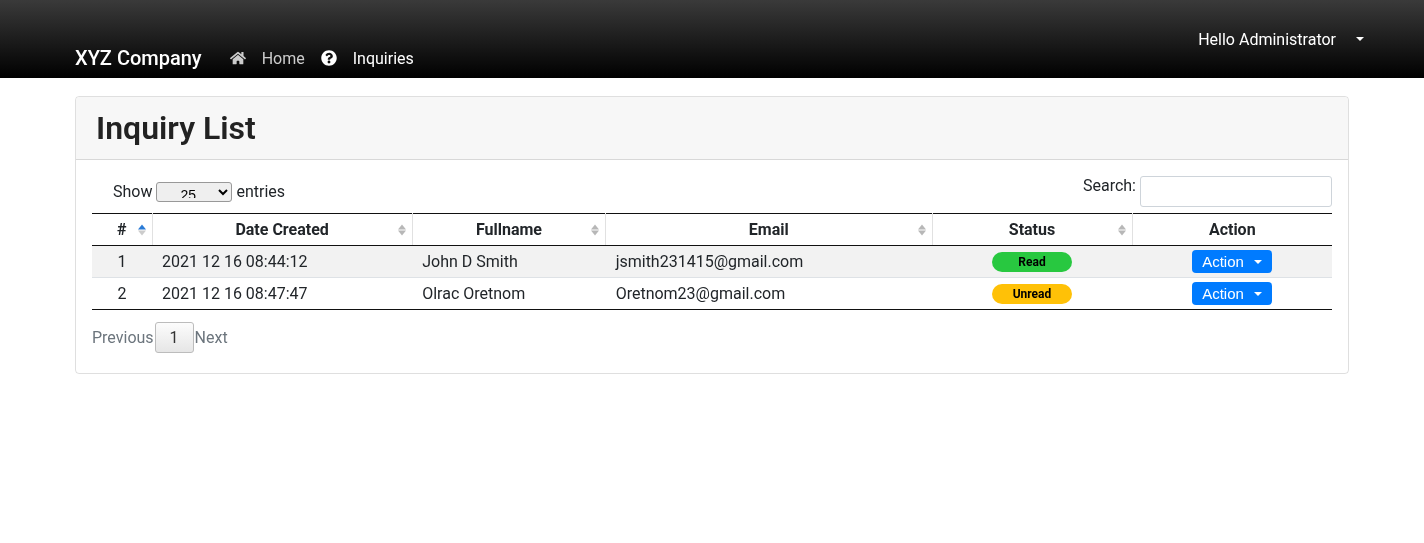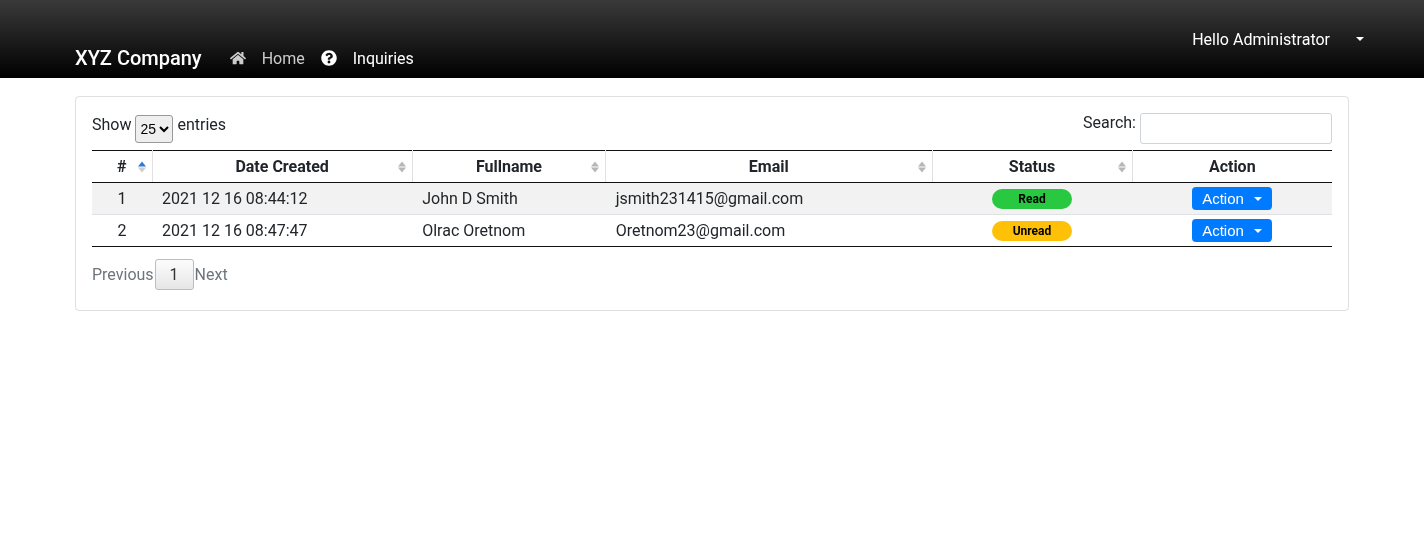--- a/index.html
+++ b/index.html
@@ -49,21 +49,21 @@
     }
     .nav-right {
       display: flex;
       align-items: center;
       padding-right: 60px;
     }
     .user-dropdown {
       color: #fff;
       display: flex;
       align-items: center;
-      gap: 22px;
+      gap: 16px;
       cursor: pointer;
       justify-content: flex-end;
     }
     .caret-down {
       width: 0;
       height: 0;
       border-left: 4px solid transparent;
       border-right: 4px solid transparent;
       border-top: 4px solid currentColor;
       margin-left: 4px;
@@ -92,28 +92,30 @@
     
     .table-controls {
       display: flex;
       justify-content: space-between;
       align-items: center;
       margin-bottom: 6px;
       font-size: 16px;
     }
     .show-entries {
       display: flex;
+      align-items: center;
       gap: 4px;
+      margin-left: 21px;
     }
     .show-entries select {
-      padding: 3px 0;
+      padding: 3px 19px;
       font-size: 14px;
       border: 1px solid #999;
       border-radius: 3px;
-      height: 28px;
+      height: 20px;
     }
     .search-box {
       display: flex;
       align-items: flex-start;
       gap: 4px;
     }
     .search-box input {
       border: 1px solid #ced4da;
       border-radius: 3px;
       padding: 4px 6px;
@@ -272,20 +274,23 @@
   </div>
   <div class="nav-right">
     <div class="user-dropdown">
       <span>Hello Administrator</span>
       <span class="caret-down"></span>
     </div>
   </div>
 </div>
 
 <div class="card">
+  <div class="card-header">
+    <h2>Inquiry List</h2>
+  </div>
   <div class="card-body">
 
     <div class="table-controls">
       <div class="show-entries">
         <span>Show</span>
         <select>
           <option>25</option>
         </select>
         <span>entries</span>
       </div>

